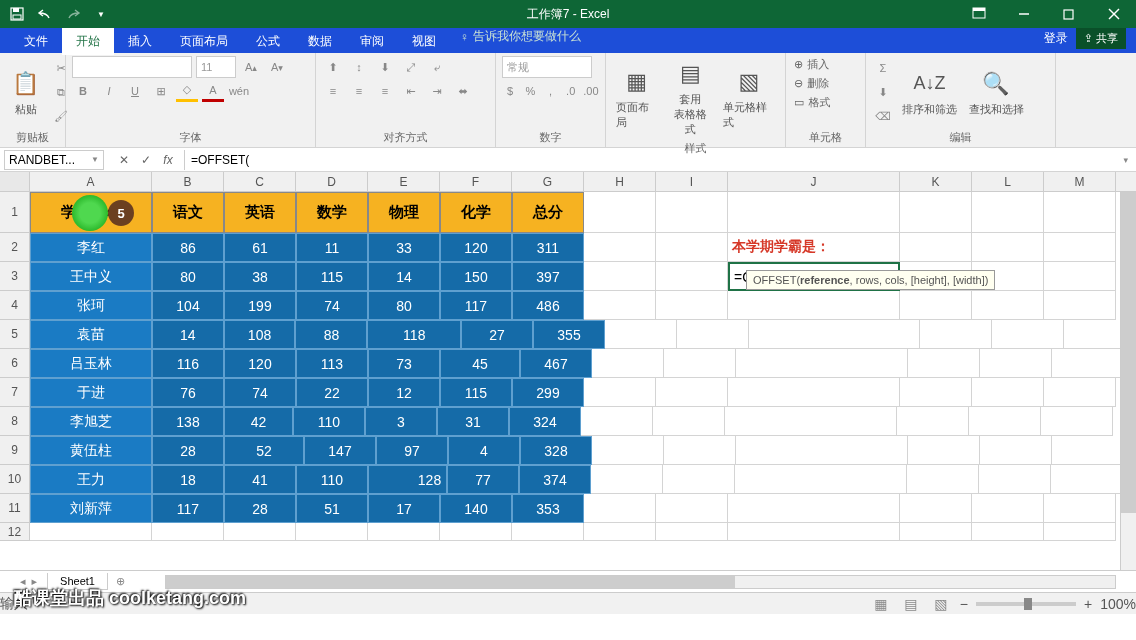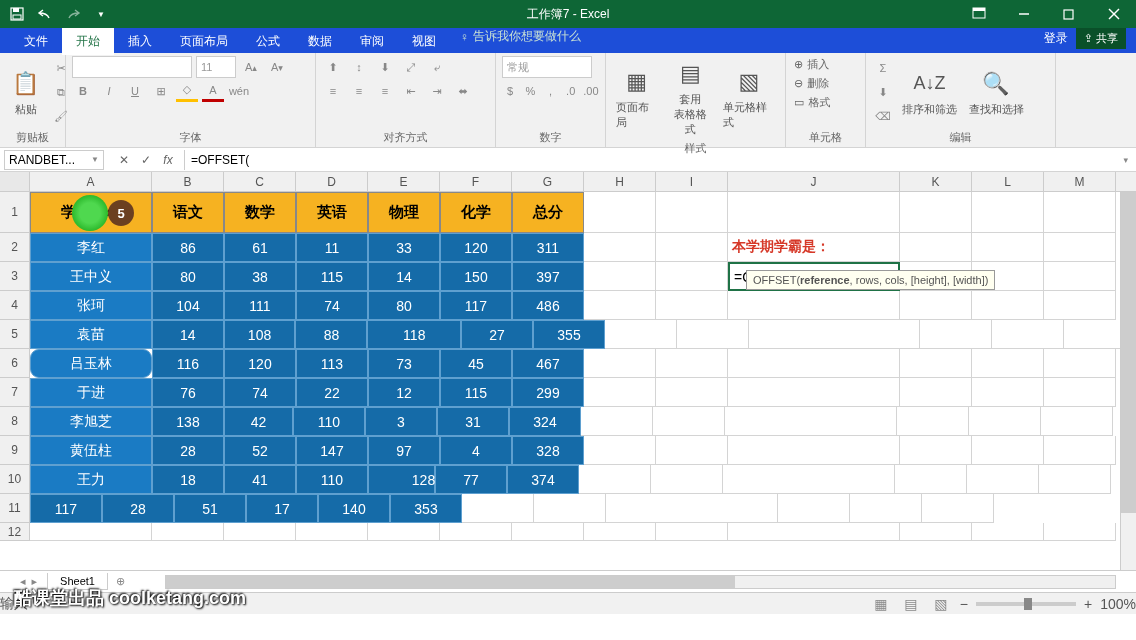--- a/index.html
+++ b/index.html
@@ -296,22 +296,22 @@
       <div class="col-h" style="width: 172px;">J</div>
       <div class="col-h" style="width: 72px;">K</div>
       <div class="col-h" style="width: 72px;">L</div>
       <div class="col-h" style="width: 72px;">M</div>
     </div>
   <div class="grid-body" id="grid-body">
       <div class="row" style="height: 41px;">
         <div class="row-h">1</div>
         <div class="cell hdr-cell" style="width: 122px;">学生姓名</div>
         <div class="cell hdr-cell" style="width: 72px;">语文</div>
+        <div class="cell hdr-cell" style="width: 72px;">英语</div>
         <div class="cell hdr-cell" style="width: 72px;">数学</div>
-        <div class="cell hdr-cell" style="width: 72px;">英语</div>
         <div class="cell hdr-cell" style="width: 72px;">物理</div>
         <div class="cell hdr-cell" style="width: 72px;">化学</div>
         <div class="cell hdr-cell" style="width: 72px;">总分</div>
         <div class="cell" style="width: 72px;"></div>
         <div class="cell" style="width: 72px;"></div>
         <div class="cell" style="width: 172px;"></div>
         <div class="cell" style="width: 72px;"></div>
         <div class="cell" style="width: 72px;"></div>
         <div class="cell" style="width: 72px;"></div>
       </div>
@@ -344,21 +344,21 @@
         <div class="cell" style="width: 72px;"></div>
         <div class="cell active-cell" style="width: 172px;">=OFFSET(</div>
         <div class="cell" style="width: 72px;"></div>
         <div class="cell" style="width: 72px;"></div>
         <div class="cell" style="width: 72px;"></div>
       </div>
       <div class="row">
         <div class="row-h">4</div>
         <div class="cell data-cell name-cell" style="width: 122px;">张珂</div>
         <div class="cell data-cell" style="width: 72px;">104</div>
-        <div class="cell data-cell" style="width: 72px;">111</div>
+        <div class="cell data-cell" style="width: 72px;">199</div>
         <div class="cell data-cell" style="width: 72px;">74</div>
         <div class="cell data-cell" style="width: 72px;">80</div>
         <div class="cell data-cell" style="width: 72px;">117</div>
         <div class="cell data-cell" style="width: 72px;">486</div>
         <div class="cell" style="width: 72px;"></div>
         <div class="cell" style="width: 72px;"></div>
         <div class="cell" style="width: 172px;"></div>
         <div class="cell" style="width: 72px;"></div>
         <div class="cell" style="width: 72px;"></div>
         <div class="cell" style="width: 72px;"></div>
@@ -374,26 +374,26 @@
         <div class="cell data-cell" style="width: 72px;">355</div>
         <div class="cell" style="width: 72px;"></div>
         <div class="cell" style="width: 72px;"></div>
         <div class="cell" style="width: 172px;"></div>
         <div class="cell" style="width: 72px;"></div>
         <div class="cell" style="width: 72px;"></div>
         <div class="cell" style="width: 72px;"></div>
       </div>
       <div class="row">
         <div class="row-h">6</div>
-        <div class="cell data-cell name-cell" style="width: 122px; border-radius: 9px;">吕玉林</div>
+        <div class="cell data-cell name-cell" style="width: 122px;">吕玉林</div>
         <div class="cell data-cell" style="width: 72px;">116</div>
         <div class="cell data-cell" style="width: 72px;">120</div>
         <div class="cell data-cell" style="width: 72px;">113</div>
         <div class="cell data-cell" style="width: 72px;">73</div>
-        <div class="cell data-cell" style="width: 72px;">45</div>
+        <div class="cell data-cell" style="width: 80px;">45</div>
         <div class="cell data-cell" style="width: 72px;">467</div>
         <div class="cell" style="width: 72px;"></div>
         <div class="cell" style="width: 72px;"></div>
         <div class="cell" style="width: 172px;"></div>
         <div class="cell" style="width: 72px;"></div>
         <div class="cell" style="width: 72px;"></div>
         <div class="cell" style="width: 72px;"></div>
       </div>
       <div class="row">
         <div class="row-h">7</div>
@@ -424,50 +424,51 @@
         <div class="cell" style="width: 72px;"></div>
         <div class="cell" style="width: 172px;"></div>
         <div class="cell" style="width: 72px;"></div>
         <div class="cell" style="width: 72px;"></div>
         <div class="cell" style="width: 72px;"></div>
       </div>
       <div class="row">
         <div class="row-h">9</div>
         <div class="cell data-cell name-cell" style="width: 122px;">黄伍柱</div>
         <div class="cell data-cell" style="width: 72px;">28</div>
-        <div class="cell data-cell" style="width: 72px;">52</div>
+        <div class="cell data-cell" style="width: 80px;">52</div>
         <div class="cell data-cell" style="width: 72px;">147</div>
         <div class="cell data-cell" style="width: 72px;">97</div>
         <div class="cell data-cell" style="width: 72px;">4</div>
         <div class="cell data-cell" style="width: 72px;">328</div>
         <div class="cell" style="width: 72px;"></div>
         <div class="cell" style="width: 72px;"></div>
         <div class="cell" style="width: 172px;"></div>
         <div class="cell" style="width: 72px;"></div>
         <div class="cell" style="width: 72px;"></div>
         <div class="cell" style="width: 72px;"></div>
       </div>
       <div class="row">
         <div class="row-h">10</div>
         <div class="cell data-cell name-cell" style="width: 122px;">王力</div>
         <div class="cell data-cell" style="width: 72px;">18</div>
         <div class="cell data-cell" style="width: 72px;">41</div>
         <div class="cell data-cell" style="width: 72px;">110</div>
-        <div class="cell data-cell" style="width: 67px; padding-left: 44px;">128</div>
+        <div class="cell data-cell" style="width: 79px; padding-left: 44px;">128</div>
         <div class="cell data-cell" style="width: 72px;">77</div>
         <div class="cell data-cell" style="width: 72px;">374</div>
         <div class="cell" style="width: 72px;"></div>
         <div class="cell" style="width: 72px;"></div>
         <div class="cell" style="width: 172px;"></div>
         <div class="cell" style="width: 72px;"></div>
         <div class="cell" style="width: 72px;"></div>
         <div class="cell" style="width: 72px;"></div>
       </div>
       <div class="row">
         <div class="row-h">11</div>
+        <div class="cell data-cell name-cell" style="width: 122px;">刘新萍</div>
         <div class="cell data-cell" style="width: 72px;">117</div>
         <div class="cell data-cell" style="width: 72px;">28</div>
         <div class="cell data-cell" style="width: 72px;">51</div>
         <div class="cell data-cell" style="width: 72px;">17</div>
         <div class="cell data-cell" style="width: 72px;">140</div>
         <div class="cell data-cell" style="width: 72px;">353</div>
         <div class="cell" style="width: 72px;"></div>
         <div class="cell" style="width: 72px;"></div>
         <div class="cell" style="width: 172px;"></div>
         <div class="cell" style="width: 72px;"></div>

